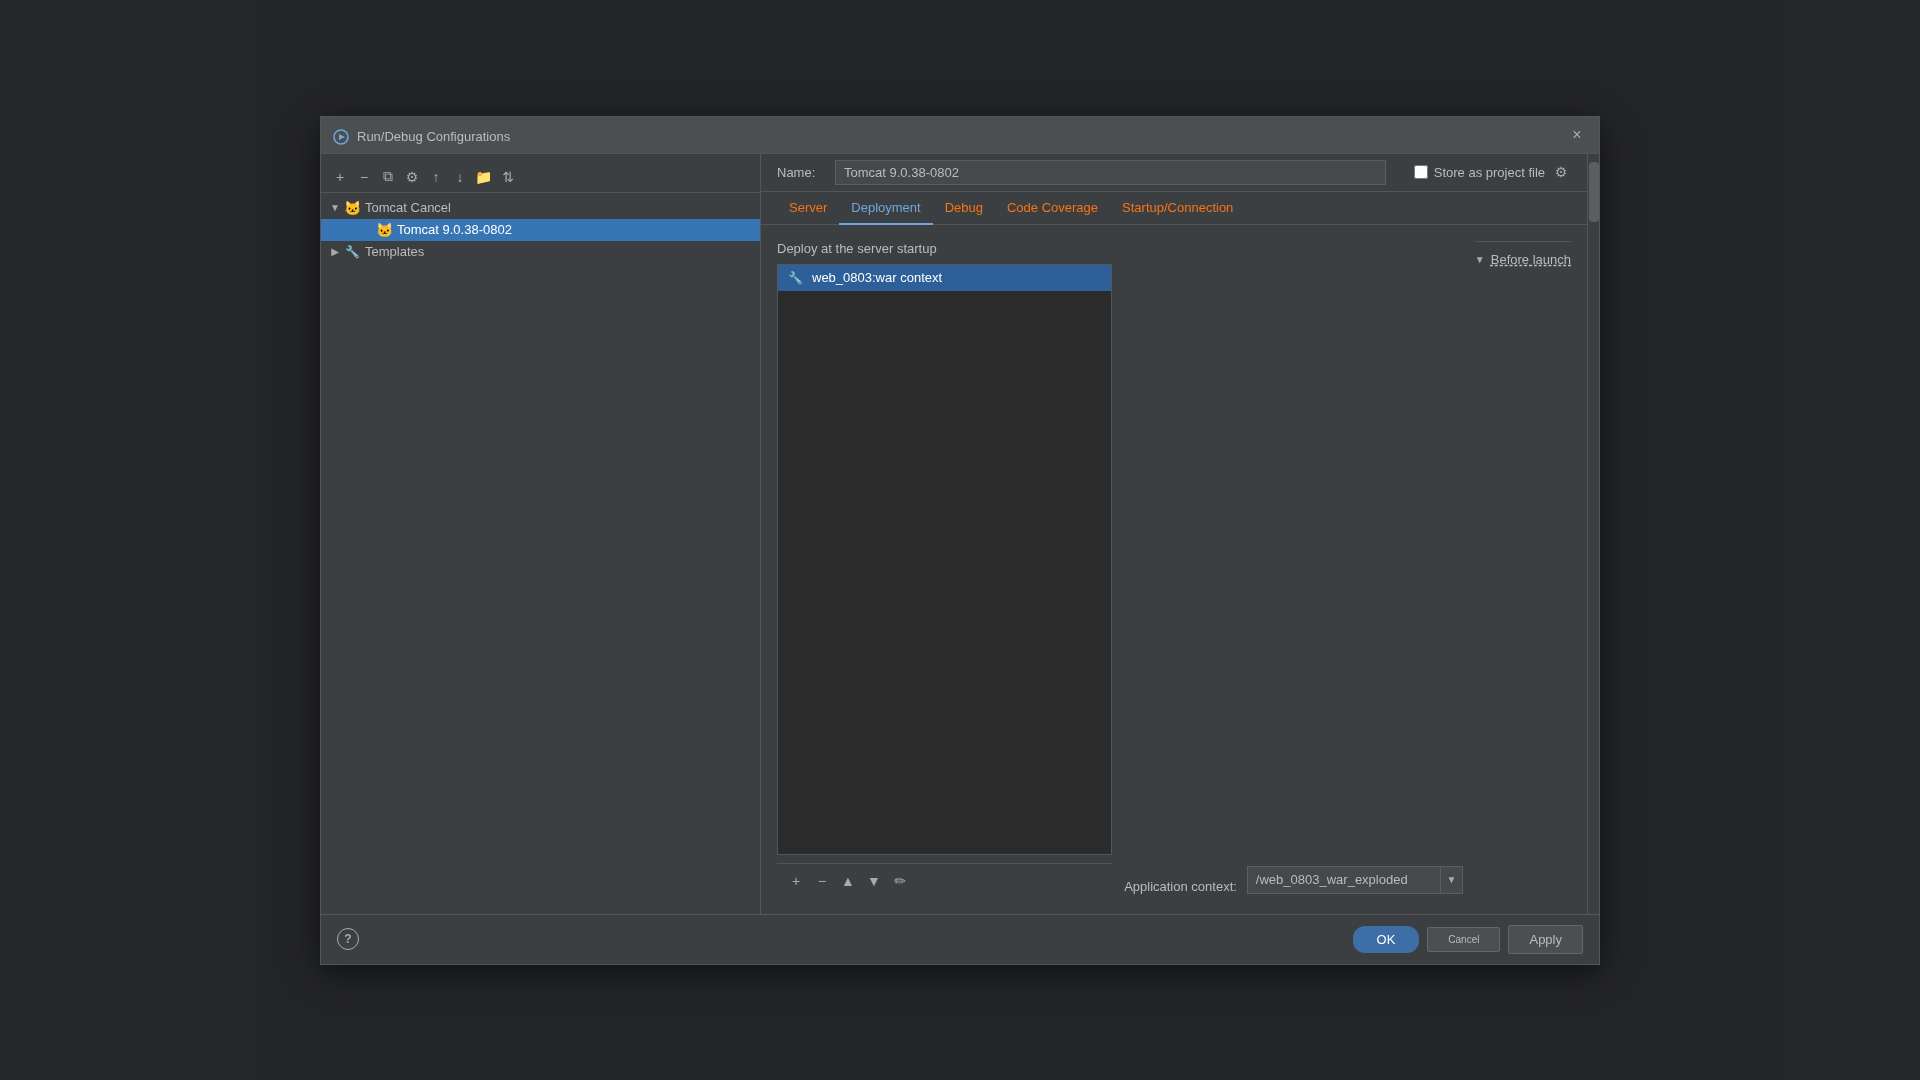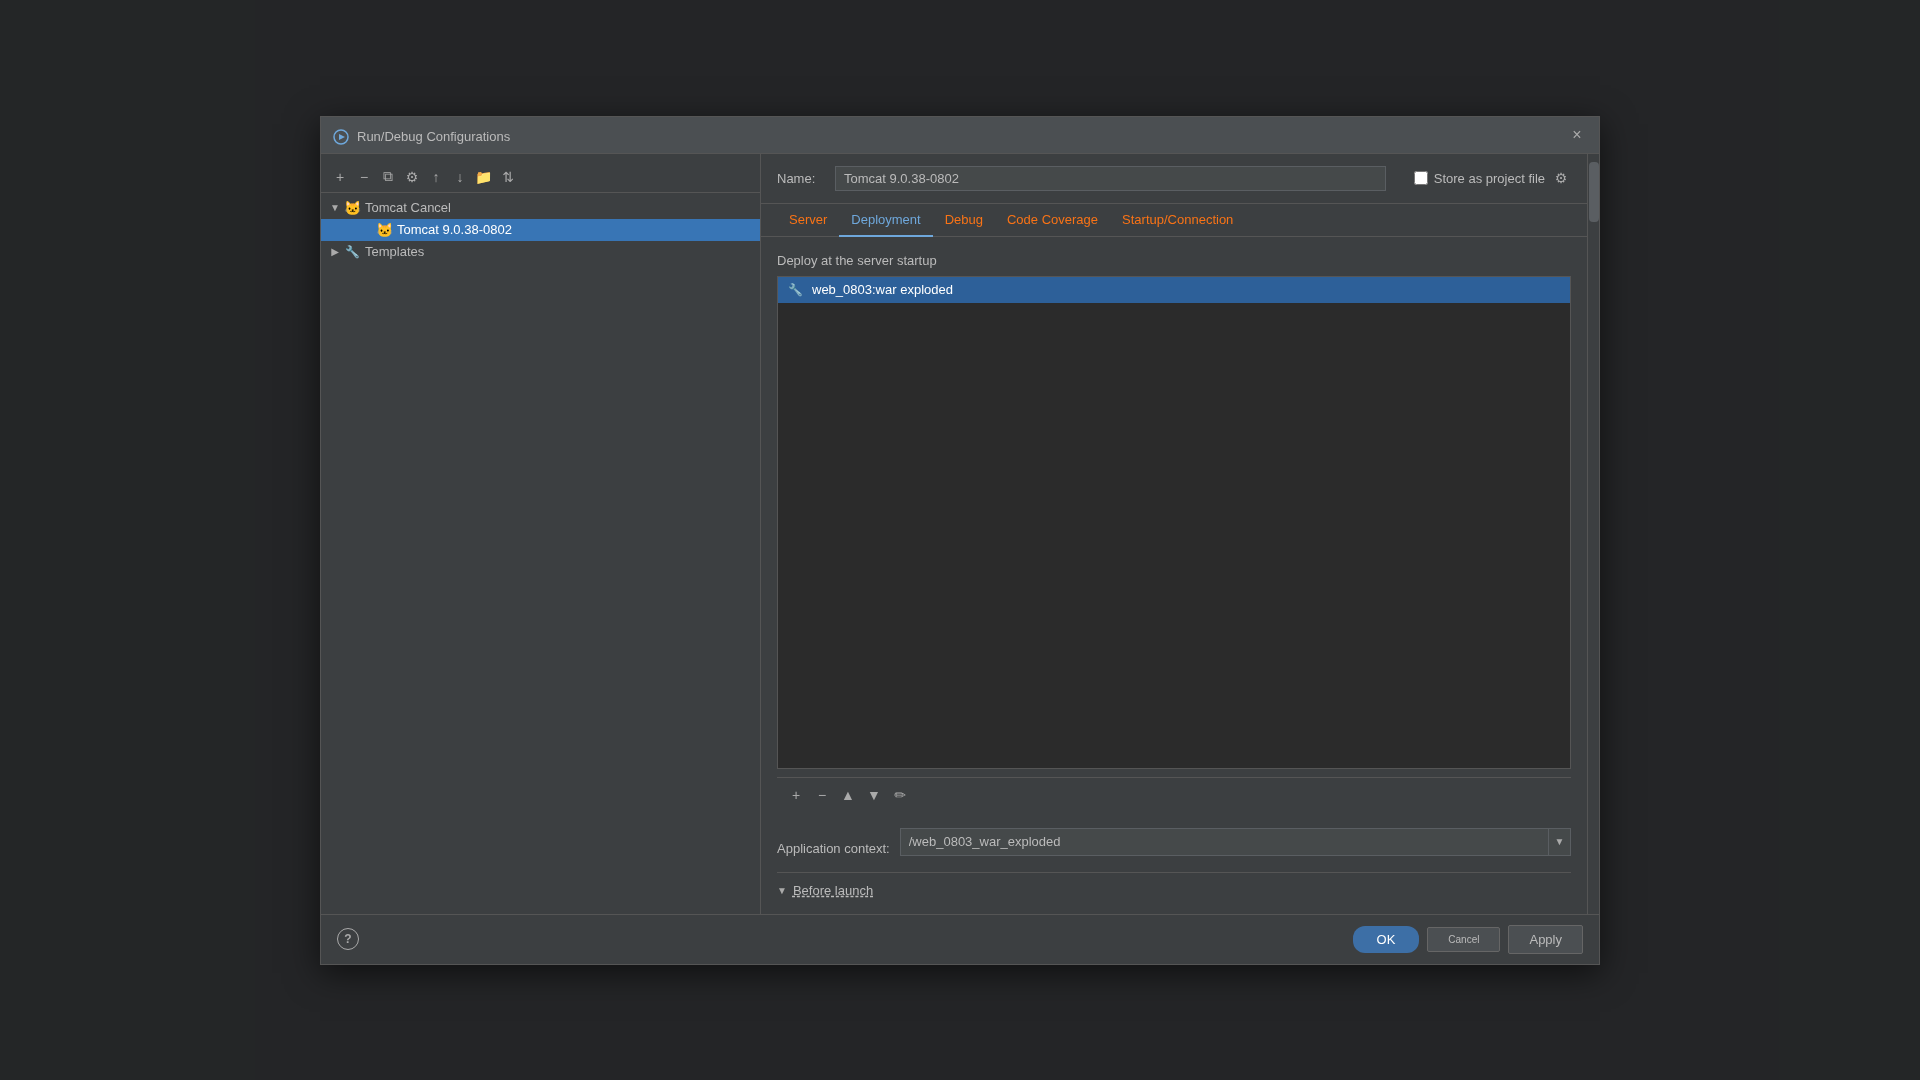--- a/index.html
+++ b/index.html
@@ -176,21 +176,21 @@
       flex: 1;
       display: flex;
       flex-direction: column;
       background: #3c3f41;
     }
 
     
     .name-bar {
       display: flex;
       align-items: center;
-      padding: 12px 16px;
+      padding: 6px 16px;
       border-bottom: 1px solid #555;
       gap: 8px;
     }
 
     .name-label {
       color: #bbb;
       font-size: 13px;
       min-width: 50px;
     }
 
@@ -253,21 +253,21 @@
     .tab.active {
       color: #6fa8dc;
       border-bottom: 2px solid #6fa8dc;
     }
 
     
     .tab-content {
       flex: 1;
       padding: 16px;
       display: flex;
-      flex-direction: column;
+      flex-direction: row;
       gap: 12px;
     }
 
     .deploy-section {
       display: flex;
       flex-direction: column;
       gap: 8px;
       flex: 1;
     }
 
@@ -577,21 +577,21 @@
           </div>
 
           <div class="tab-content">
 
             <div class="deploy-section">
               <span class="deploy-title">Deploy at the server startup</span>
 
               <div class="deploy-list">
                 <div class="deploy-item selected">
                   <span class="deploy-item-icon">🔧</span>
-                  <span class="deploy-item-label">web_0803:war exploded</span>
+                  <span class="deploy-item-label">web_0803:war context</span>
                 </div>
               </div>
 
               <div class="deploy-toolbar">
                 <div class="deploy-toolbar-btn">+</div>
                 <div class="deploy-toolbar-btn">−</div>
                 <div class="deploy-toolbar-btn">▲</div>
                 <div class="deploy-toolbar-btn">▼</div>
                 <div class="deploy-toolbar-btn">✏</div>
               </div>

